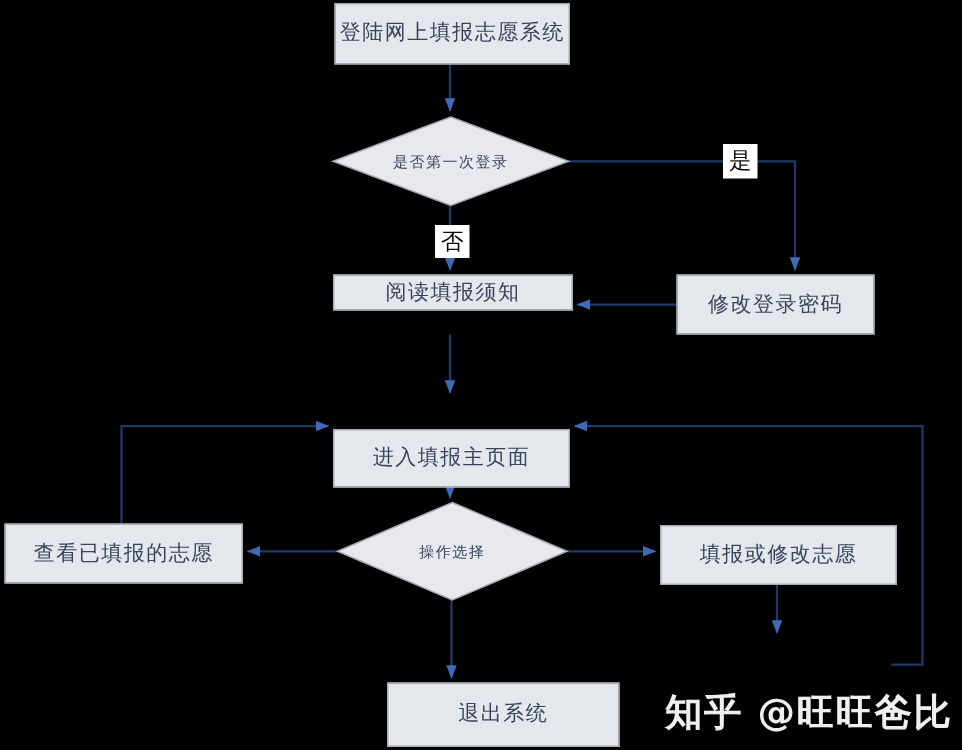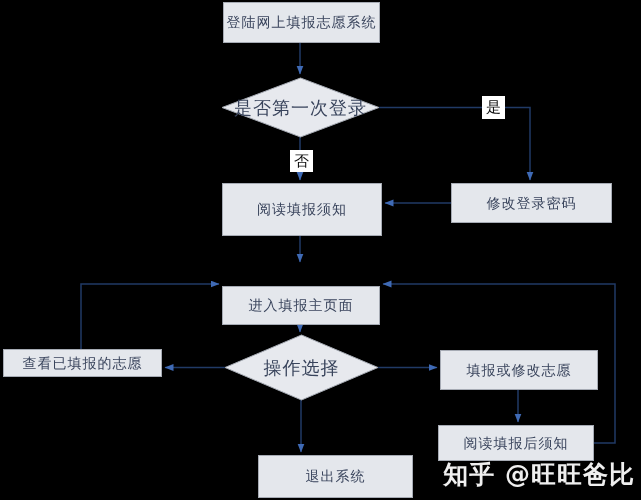--- a/index.html
+++ b/index.html
@@ -36,21 +36,21 @@
     text-align: center;
     line-height: 1.2;
     white-space: nowrap;
   }
   .diamond-label {
     position: absolute;
     box-sizing: border-box;
     background: transparent;
     border: none;
     color: #39445c;
-    font-size: 18px;
+    font-size: 10px;
     letter-spacing: 1px;
     display: flex;
     align-items: center;
     justify-content: center;
     white-space: nowrap;
   }
   .edge-label {
     position: absolute;
     box-sizing: border-box;
     background: #ffffff;
@@ -68,24 +68,24 @@
     color: #efefef;
     font-size: 25px;
     font-weight: bold;
     letter-spacing: 1px;
     white-space: nowrap;
     text-align: right;
   }
 
   
   .n-login          { left: 223px; top: 2px;   width: 157px; height: 41px; }
-  .n-read-notes     { left: 222px; top: 183px; width: 160px; height: 53px; }
-  .n-change-pass    { left: 451px; top: 183px; width: 161px; height: 40px; }
+  .n-read-notes     { left: 222px; top: 183px; width: 160px; height: 24px; }
+  .n-change-pass    { left: 451px; top: 183px; width: 132px; height: 40px; }
   .n-main-page      { left: 222px; top: 265px; width: 158px; height: 39px; margin-top: 21px; }
-  .n-view-filled    { left: 3px;   top: 349px; width: 159px; height: 28px; }
+  .n-view-filled    { left: 3px;   top: 349px; width: 159px; height: 40px; }
   .n-fill-modify    { left: 440px; top: 350px; width: 158px; height: 40px; text-align: right; }
   .n-read-post      { left: 438px; top: 425px; width: 156px; height: 36px; }
   .n-exit           { left: 222px; top: 455px; width: 155px; height: 43px; margin-left: 36px; }
   .d-first-login    { left: 222px; top: 78px;  width: 157px; height: 59px; }
   .d-op-select      { left: 225px; top: 335px; width: 153px; height: 65px; }
   .l-yes            { left: 482px; top: 96px;  width: 23px;  height: 23px; }
   .l-no             { left: 290px; top: 150px; width: 23px;  height: 22px; }
 </style>
 </head>
 <body>
@@ -131,19 +131,18 @@
   <div class="node n-read-notes">阅读填报须知</div>
 
   <div class="node n-main-page">进入填报主页面</div>
 
   <div class="diamond-label d-op-select">操作选择</div>
 
   <div class="node n-view-filled">查看已填报的志愿</div>
 
   <div class="node n-fill-modify">填报或修改志愿</div>
 
-  <div class="node n-read-post">阅读填报后须知</div>
 
   <div class="node n-exit">退出系统</div>
 
   <div class="watermark">知乎 @旺旺爸比</div>
 
 </div>
 
 </body></html>

